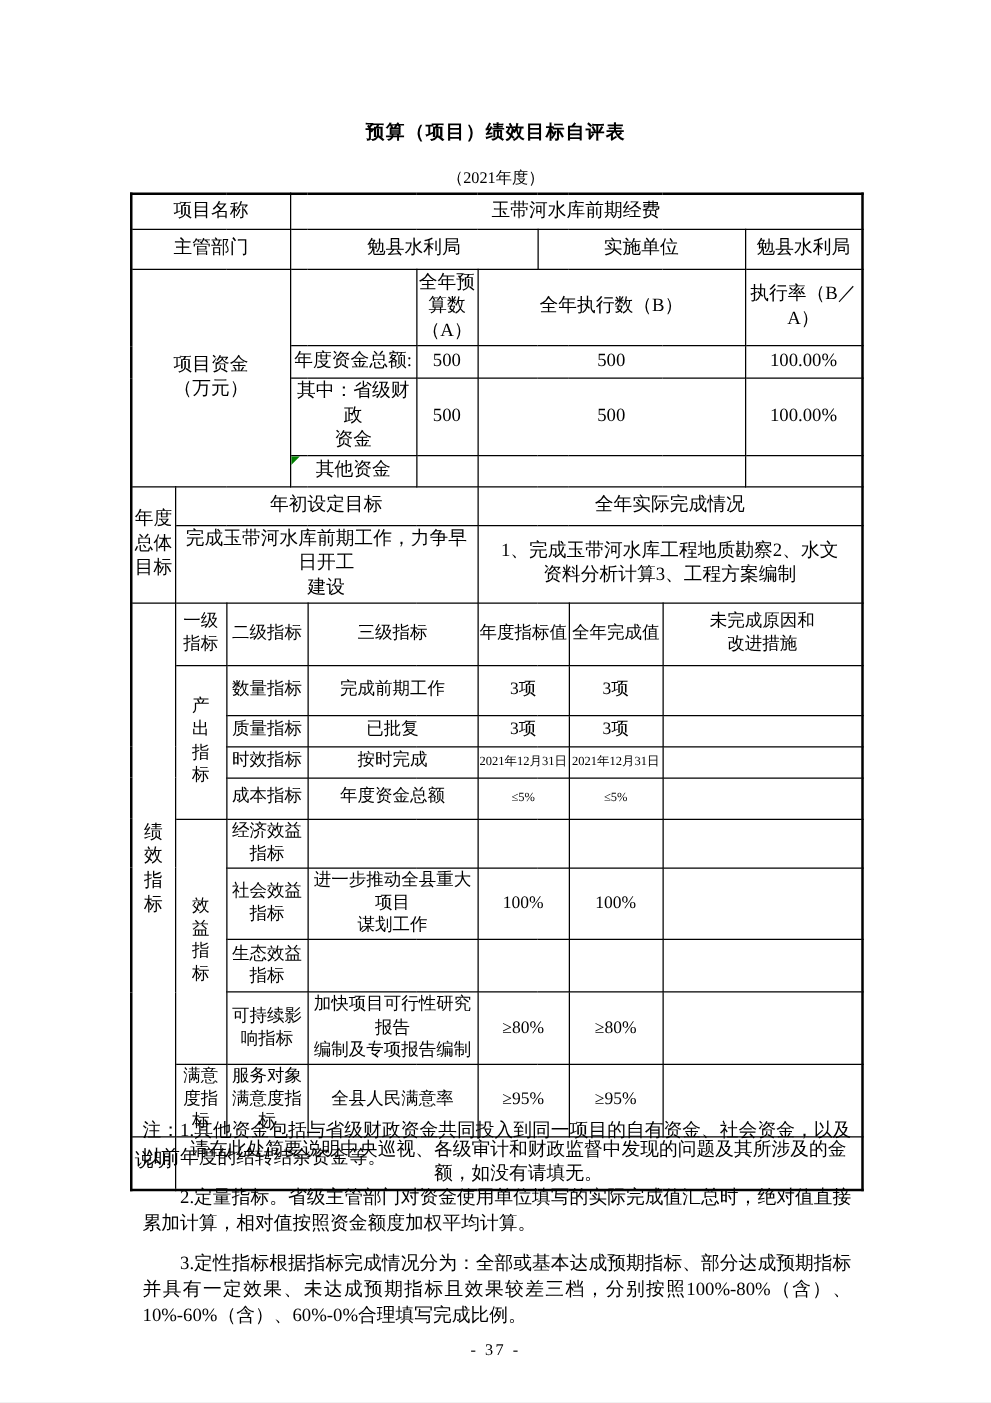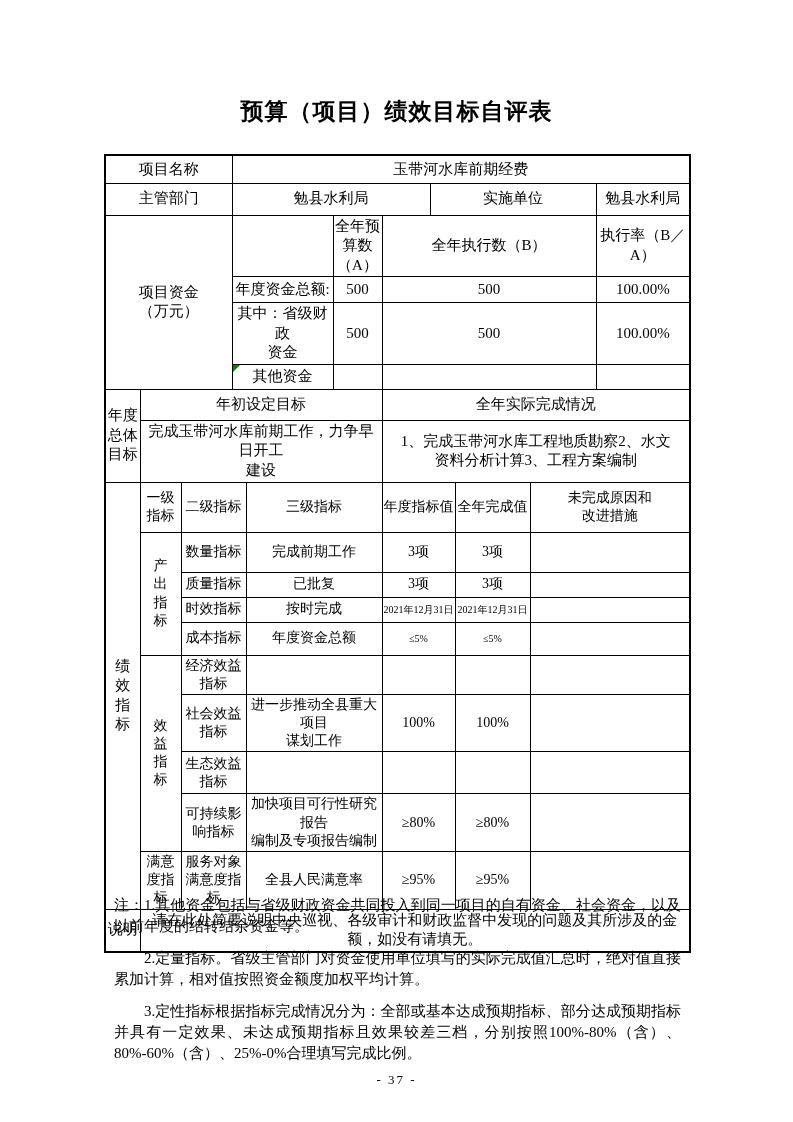--- a/index.html
+++ b/index.html
@@ -7,21 +7,21 @@
     position:relative;
     width:793px;height:1122px;
     background:#ffffff;
     font-family:"Liberation Serif","DejaVu Serif",serif;
     color:#000;
     overflow:hidden;
     margin:0 auto;
   }
   .title{
     position:absolute;top:96px;left:0;width:100%;
-    text-align:center;font-size:23px;font-weight:bold;letter-spacing:1px;
+    text-align:center;font-size:15px;font-weight:bold;letter-spacing:1px;
   }
   .subtitle{
     position:absolute;top:133px;left:0;width:100%;
     text-align:center;font-size:13px;
   }
   table.main{
     position:absolute;left:104px;top:154px;
     width:586px;border-collapse:collapse;table-layout:fixed;
     font-size:15px;border:2px solid #000000;
   }
@@ -54,20 +54,21 @@
     position:absolute;top:1035px;left:0;width:100%;
     text-align:center;font-size:13px;letter-spacing:2px;margin-top:37px;
   }
 </style>
 </head>
 <body>
 
 <div class="page">
 
   <div class="title">预算（项目）绩效目标自评表</div>
+  <div class="subtitle">（2021年度）</div>
 
   <table class="main">
     <colgroup>
       <col style="width:35px">
         <col style="width:41px">
         <col style="width:51px">
       <col style="width:14px">
         <col style="width:87px">
         <col style="width:49px">
       <col style="width:48px">
@@ -242,18 +243,18 @@
     <tr style="height:39px">
       <td>说明</td>
       <td colspan="10" class="left">请在此处简要说明中央巡视、各级审计和财政监督中发现的问题及其所涉及的金额，如没有请填无。</td>
     </tr>
   </tbody>
     </table>
 
   <div class="notes">
     <p>注：1.其他资金包括与省级财政资金共同投入到同一项目的自有资金、社会资金，以及以前年度的结转结余资金等。</p>
     <p class="indent">2.定量指标。省级主管部门对资金使用单位填写的实际完成值汇总时，绝对值直接累加计算，相对值按照资金额度加权平均计算。</p>
-    <p class="indent">3.定性指标根据指标完成情况分为：全部或基本达成预期指标、部分达成预期指标并具有一定效果、未达成预期指标且效果较差三档，分别按照100%-80%（含）、80%-60%（含）、25%-0%合理填写完成比例。</p>
+    <p class="indent">3.定性指标根据指标完成情况分为：全部或基本达成预期指标、部分达成预期指标并具有一定效果、未达成预期指标且效果较差三档，分别按照100%-80%（含）、10%-60%（含）、60%-0%合理填写完成比例。</p>
   </div>
 
   <div class="pageno">- 37 -</div>
 
 </div>
 
 </body></html>

